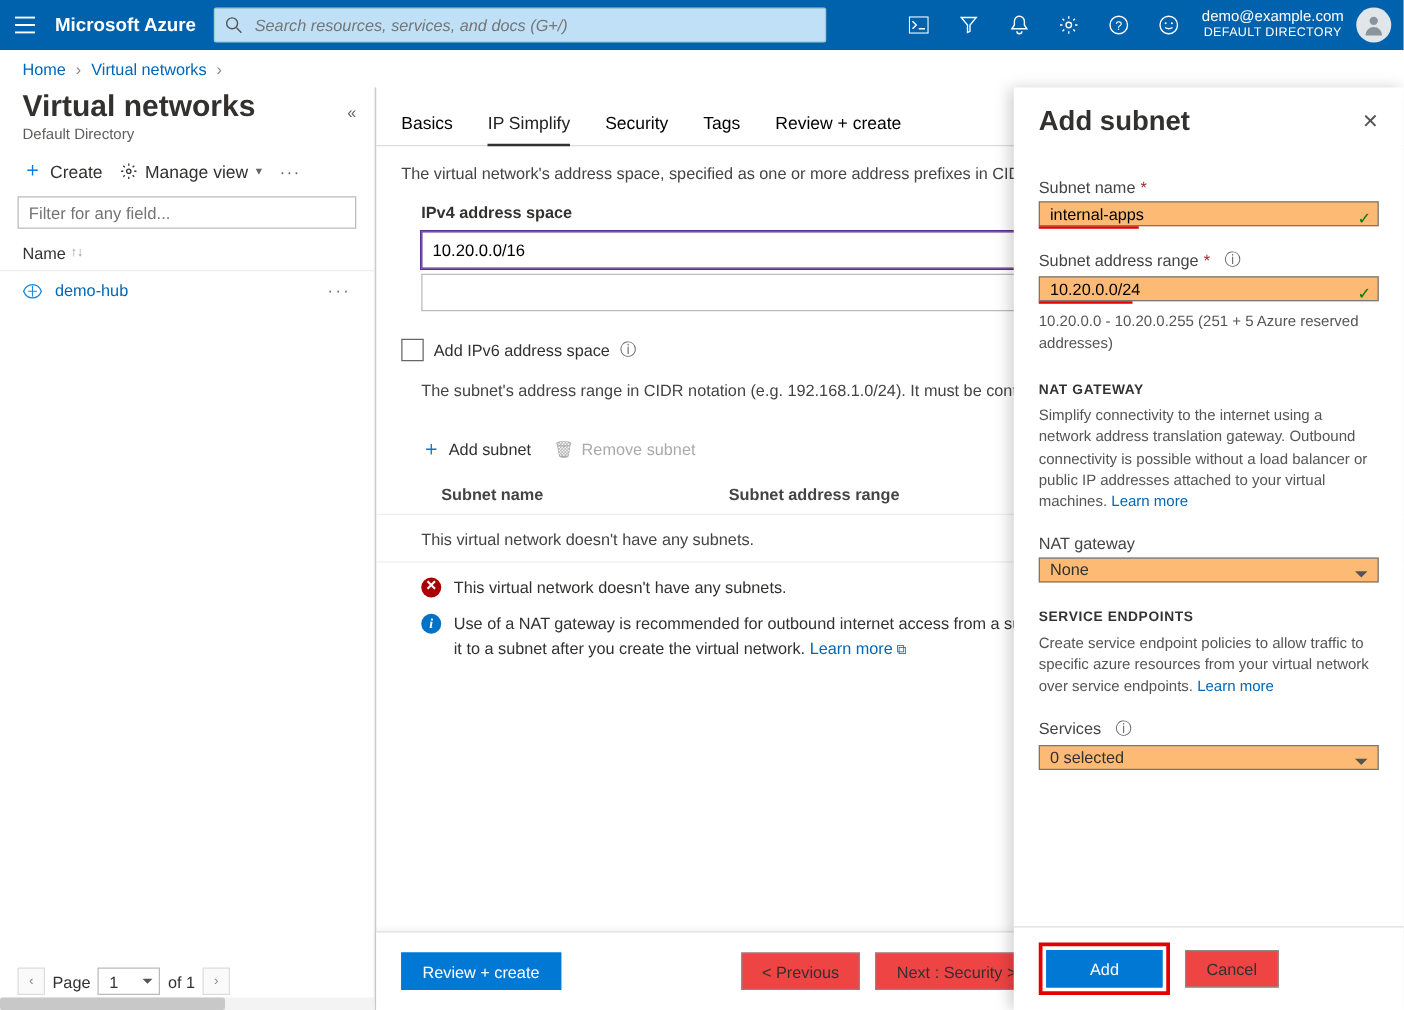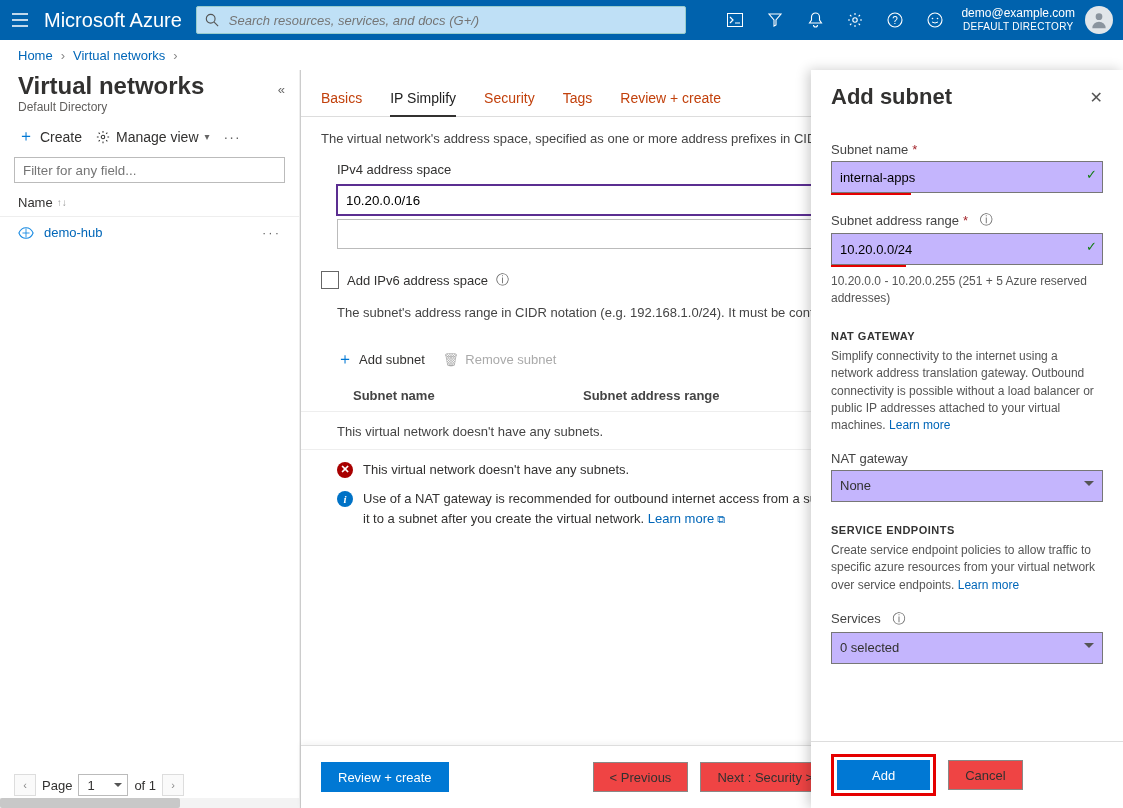--- a/index.html
+++ b/index.html
@@ -11,21 +11,21 @@
     --border:#ddd;
     --border-dark:#bbb;
     --focus:#5b2e91;
     --highlight:#e50000;
   }
   *{box-sizing:border-box;font-family:"Segoe UI",Arial,sans-serif}
   html,body{margin:0;padding:0;height:100%;width:100%;overflow:hidden;color:var(--text-dark);font-size:13px;background:#fff}
   
   .header{height:40px;background:var(--header-blue);display:flex;align-items:center;color:#fff}
   .hdr-icon{width:40px;height:40px;display:flex;align-items:center;justify-content:center;cursor:pointer}
-  .brand{font-size:20px;font-weight:400;padding:0 14px 0 4px;white-space:nowrap}
+  .brand{font-size:15px;font-weight:700;padding:0 14px 0 4px;white-space:nowrap}
   .search{flex:0 0 490px;height:28px;background:#bfe0f6;border-radius:2px;display:flex;align-items:center;color:#1b1a19;margin-left:0;border:1px solid #9cc;}
   .search .si{width:30px;display:flex;align-items:center;justify-content:center;color:#444}
   .search input{flex:1;border:none;background:transparent;outline:none;font-size:13px;font-style:italic;color:#444}
   .hdr-spacer{flex:1}
   .hdr-right{display:flex;align-items:center}
   .hdr-right .hdr-icon{width:40px}
   .acct{display:flex;flex-direction:column;align-items:center;padding:0 6px;font-size:12px;line-height:14px}
   .acct .dir{font-size:10px;letter-spacing:.3px}
   .avatar{width:28px;height:28px;border-radius:50%;background:#e1e6ea;margin:0 10px 0 4px;display:flex;align-items:center;justify-content:center}
   .avatar svg{width:20px;height:20px;fill:#8a949e}
@@ -59,25 +59,25 @@
   .pg-sel{height:22px;border:1px solid var(--border-dark);display:flex;align-items:center;padding:0 16px 0 8px;position:relative;width:50px}
   .pg-sel::after{content:"";position:absolute;right:5px;top:8px;border:4px solid transparent;border-top-color:#555}
   .scrolltrack{position:absolute;bottom:0;left:0;right:0;height:10px;background:#f3f3f3}
   .scrollthumb{position:absolute;left:0;top:0;height:10px;width:180px;background:#c8c8c8;border-radius:2px}
   
   .blade-center{flex:1;position:relative;display:flex;flex-direction:column;padding:0;border-left:1px solid #ccc;min-width:0; padding-left:0;}
   .blade-center .pad{padding:0 20px}
   .blade-center h1{font-size:24px;font-weight:600;margin:6px 0 16px}
   .title-ell{font-size:14px;color:#666;font-weight:400;margin-left:8px;letter-spacing:2px}
   .tabs{display:flex;gap:28px;border-bottom:1px solid #ddd;padding:0 20px;margin-top:12px}
-  .tab{padding:8px 0 10px;font-size:14px;color:#c2410c;cursor:pointer;position:relative}
+  .tab{padding:8px 0 10px;font-size:14px;color:#000000;cursor:pointer;position:relative}
   .tab.active{color:#222;font-weight:400}
   .tab.active::after{content:"";position:absolute;left:0;right:0;bottom:-1px;height:2px;background:#323130}
   .desc{font-size:13px;color:#444;padding:14px 20px 0}
-  .section-label{font-size:13px;font-weight:400;padding:16px 0 8px 36px}
+  .section-label{font-size:13px;font-weight:700;padding:16px 0 8px 36px}
   .ip-input{margin:0 20px 4px 36px}
   .ip-input input{width:100%;height:30px;border:1px solid var(--border-dark);padding:0 8px;outline:none}
   .ip-input.focused input{border:1px solid var(--focus);box-shadow:0 0 0 1px var(--focus)}
   .chk-row{display:flex;align-items:center;gap:8px;padding:18px 20px 4px}
   .chk{width:18px;height:18px;border:1px solid #666;background:#fff}
   .info-i{color:#666}
   .note{font-size:13px;color:#444;padding:10px 20px 0 36px;line-height:1.5}
   .sub-toolbar{display:flex;align-items:center;gap:18px;padding:26px 20px 8px 36px}
   .sub-toolbar .dis{color:#aaa;display:flex;align-items:center;gap:6px}
   .sub-table-hdr{display:flex;padding:10px 20px 8px 52px;font-size:13px;font-weight:600;color:#444;border-bottom:1px solid #eee}
@@ -96,21 +96,21 @@
   .btn.wide{padding:0 34px}
   
   .panel{position:absolute;top:0;right:0;bottom:0;width:312px;background:#fff;box-shadow:-3px 0 12px rgba(0,0,0,.2);display:flex;flex-direction:column;z-index:5}
   .panel-hdr{display:flex;align-items:center;padding:14px 20px 6px}
   .panel-hdr h2{font-size:22px;font-weight:600;margin:0;flex:1}
   .close{font-size:16px;color:#555;cursor:pointer}
   .panel-body{flex:1;overflow-y:auto;padding:10px 20px 0}
   .fld-label{font-size:13px;color:#444;margin:16px 0 4px;display:flex;align-items:center;gap:4px}
   .req{color:#a4262c}
   .fld{position:relative}
-  .fld input,.fld select,.fld .sel{width:100%;height:32px;border:1px solid #777;padding:0 24px 0 8px;outline:none;font-size:13px;background:#c4b5fd}
+  .fld input,.fld select,.fld .sel{width:100%;height:20px;border:1px solid #777;padding:0 24px 0 8px;outline:none;font-size:13px;background:#fdba74}
   .fld .chk-ok{position:absolute;right:6px;top:6px;color:#107c10}
   .redline{height:3px;background:var(--highlight);margin-top:-1px;width:80px}
   .help{font-size:12px;color:#555;line-height:1.45;margin-top:6px}
   .sect{font-size:11px;font-weight:700;letter-spacing:.5px;color:#333;margin:22px 0 6px}
   .sel{display:flex;align-items:center;position:relative}
   .sel::after{content:"";position:absolute;right:8px;top:10px;border:5px solid transparent;border-top-color:#555}
   .panel-ftr{height:67px;border-top:1px solid #ddd;display:flex;align-items:center;padding:0 20px;gap:12px}
   .hl-box{border:3px solid var(--highlight);padding:3px;display:inline-flex}
   svg{display:block}
 </style>

